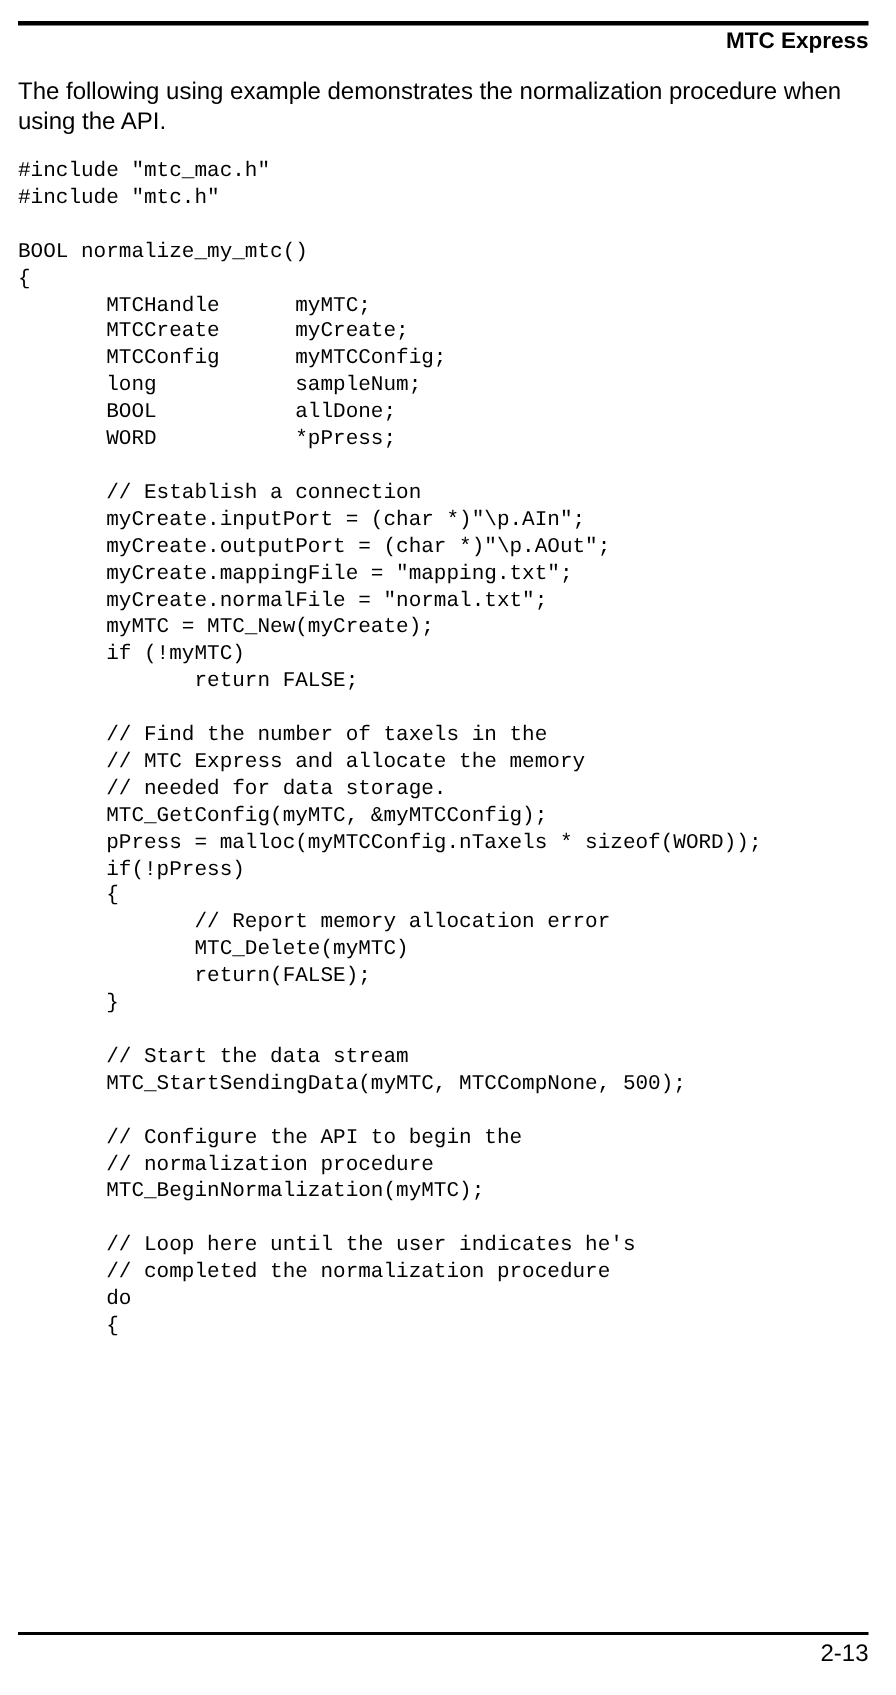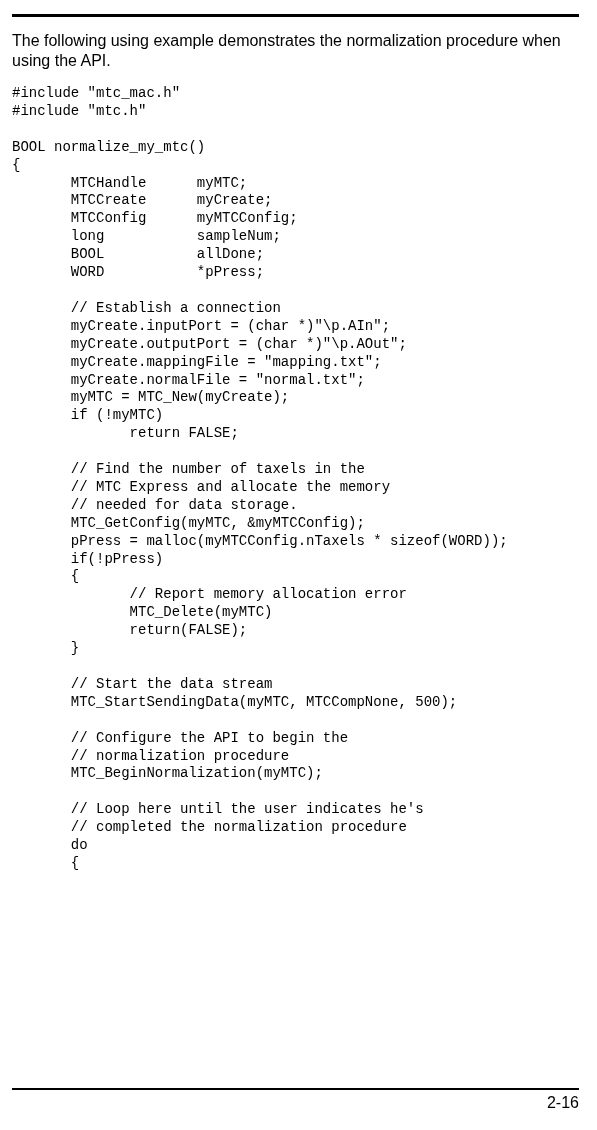--- a/index.html
+++ b/index.html
@@ -52,20 +52,21 @@
     text-align: right;
     font-size: 16px;
   }
 </style>
 </head>
 <body>
 
 <div class="page">
 
   <div class="rule-top"></div>
+  <div class="header">MTC Express</div>
 
   <div class="intro">The following using example demonstrates the normalization procedure when using the API.</div>
 
   <pre class="code">#include "mtc_mac.h"
 #include "mtc.h"
 
 BOOL normalize_my_mtc()
 {
        MTCHandle      myMTC;
        MTCCreate      myCreate;
@@ -102,16 +103,16 @@
        // normalization procedure
        MTC_BeginNormalization(myMTC);
 
        // Loop here until the user indicates he's
        // completed the normalization procedure
        do
        {</pre>
 
   <div class="footer">
     <div class="rule-bot"></div>
-    <div class="pagenum">2-16</div>
+    <div class="pagenum">2-13</div>
   </div>
 
 </div>
 
 </body></html>

